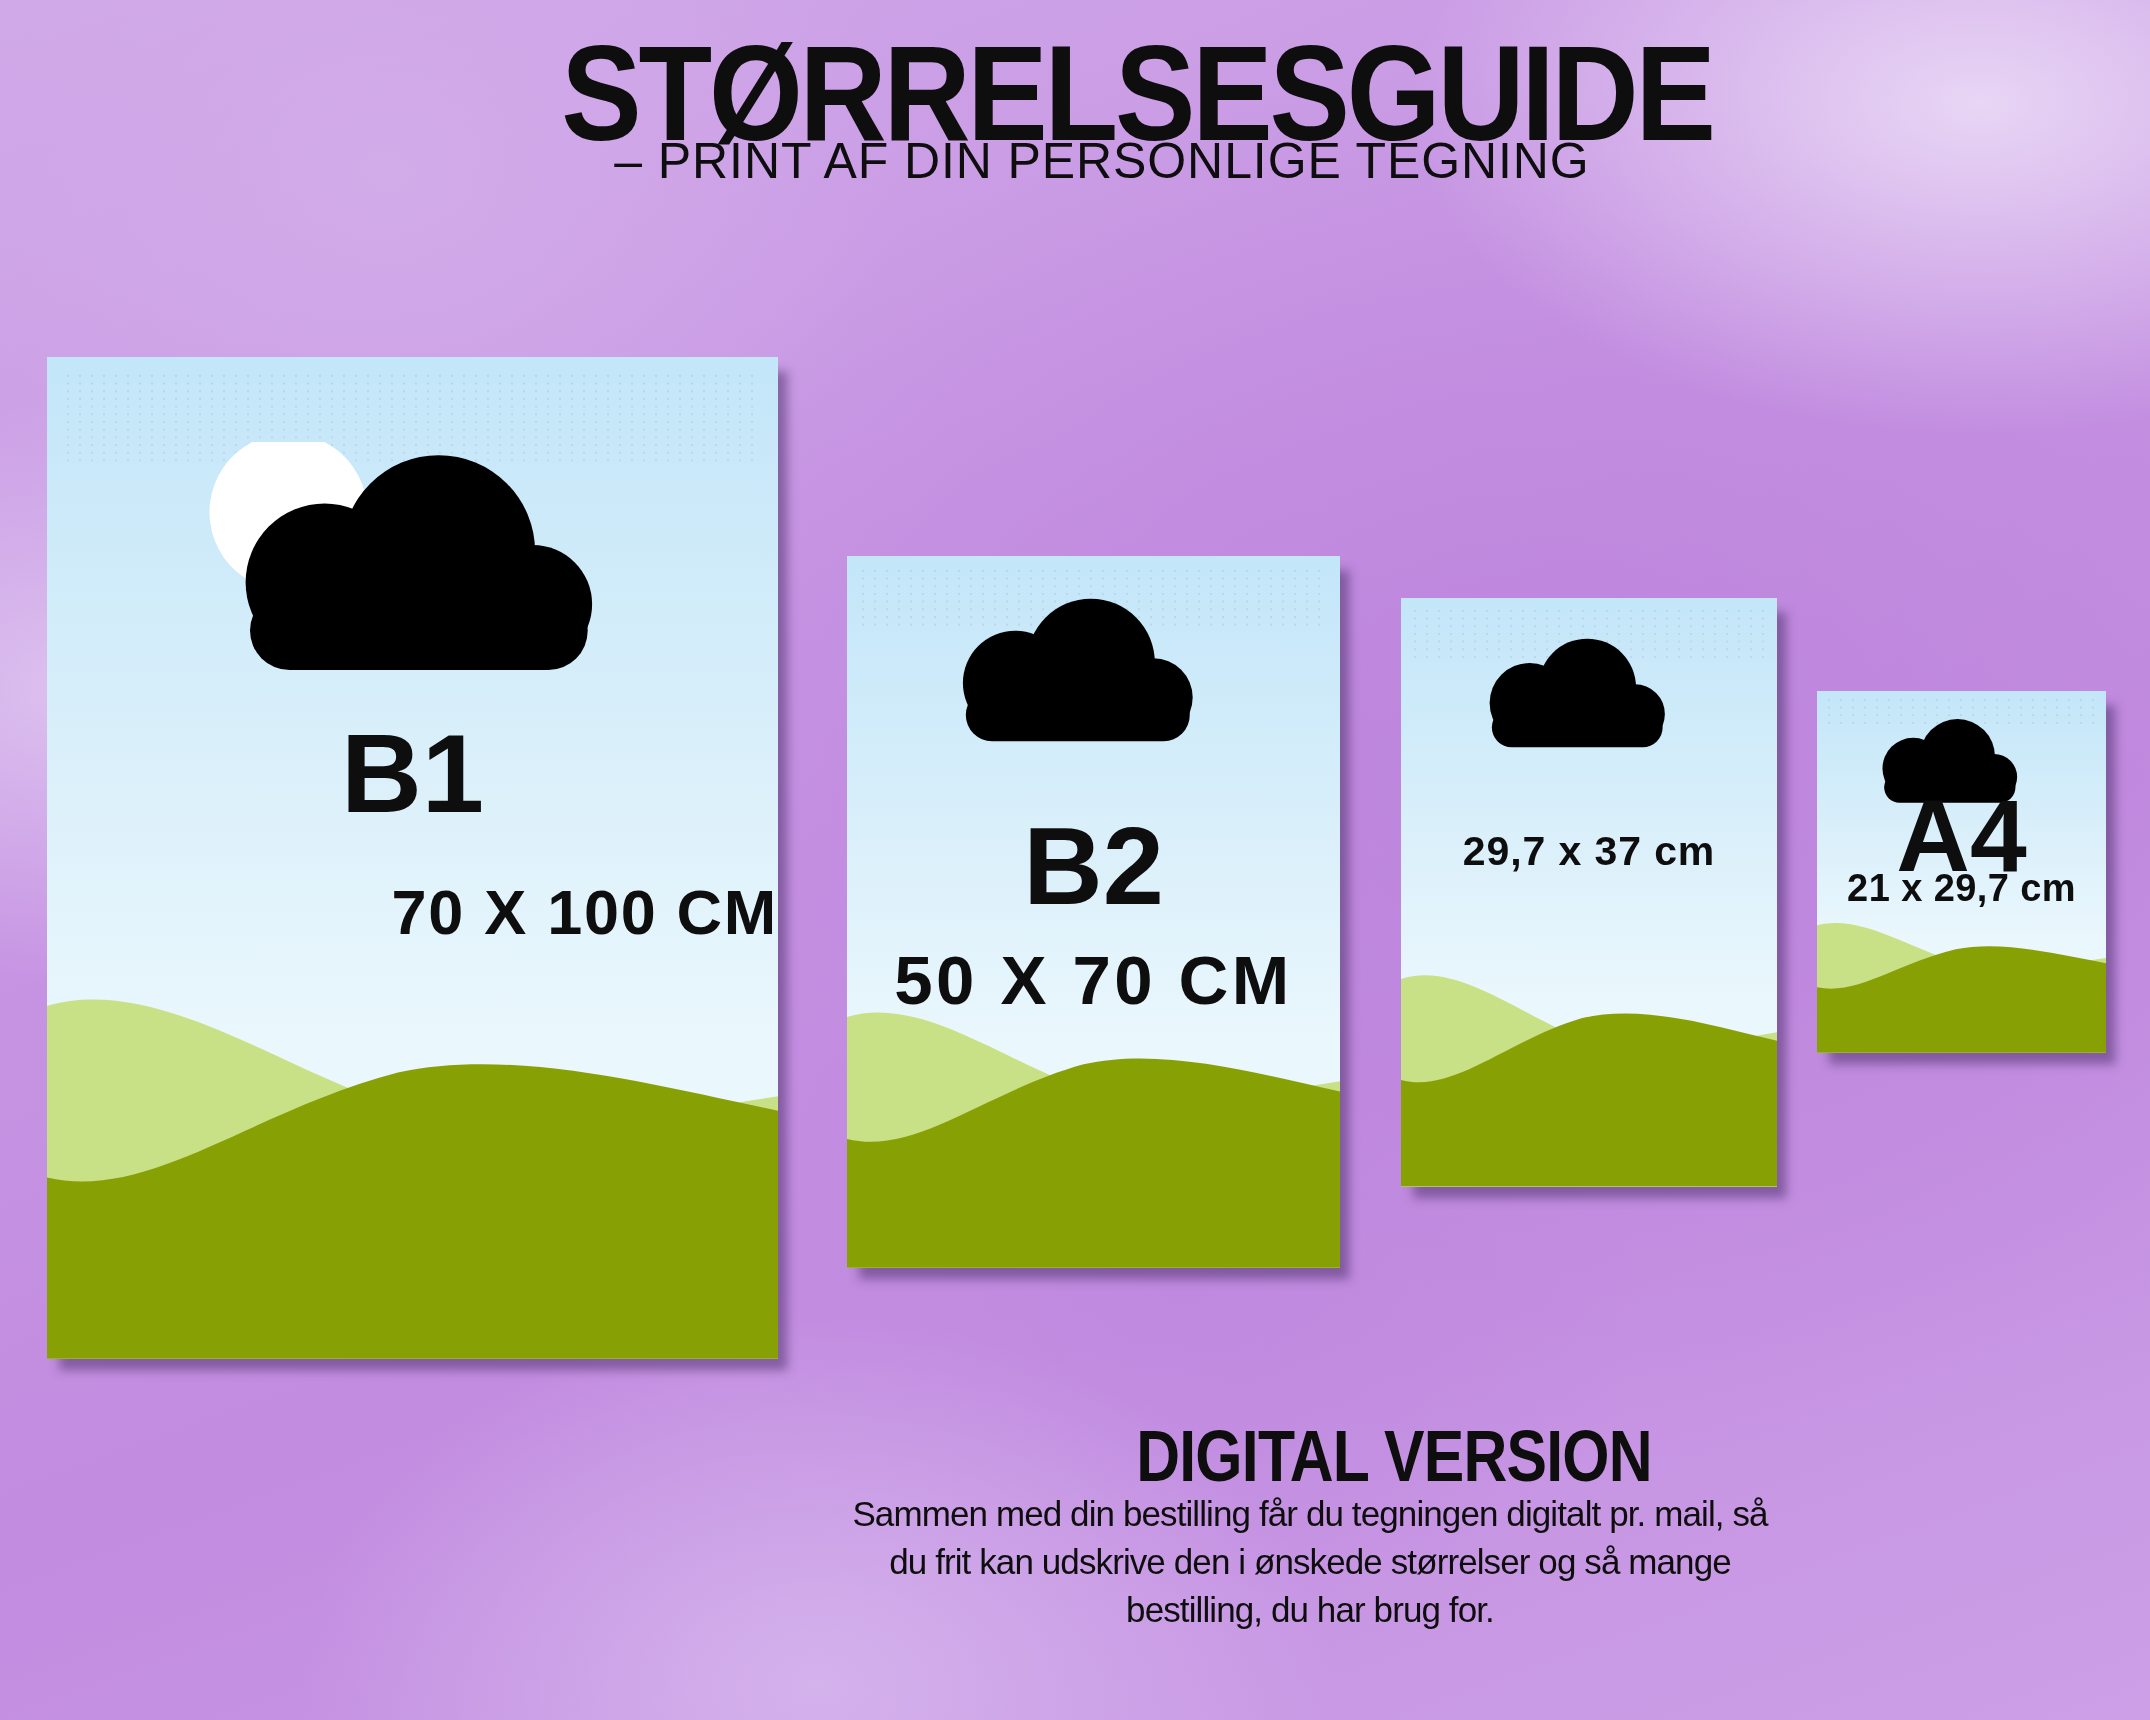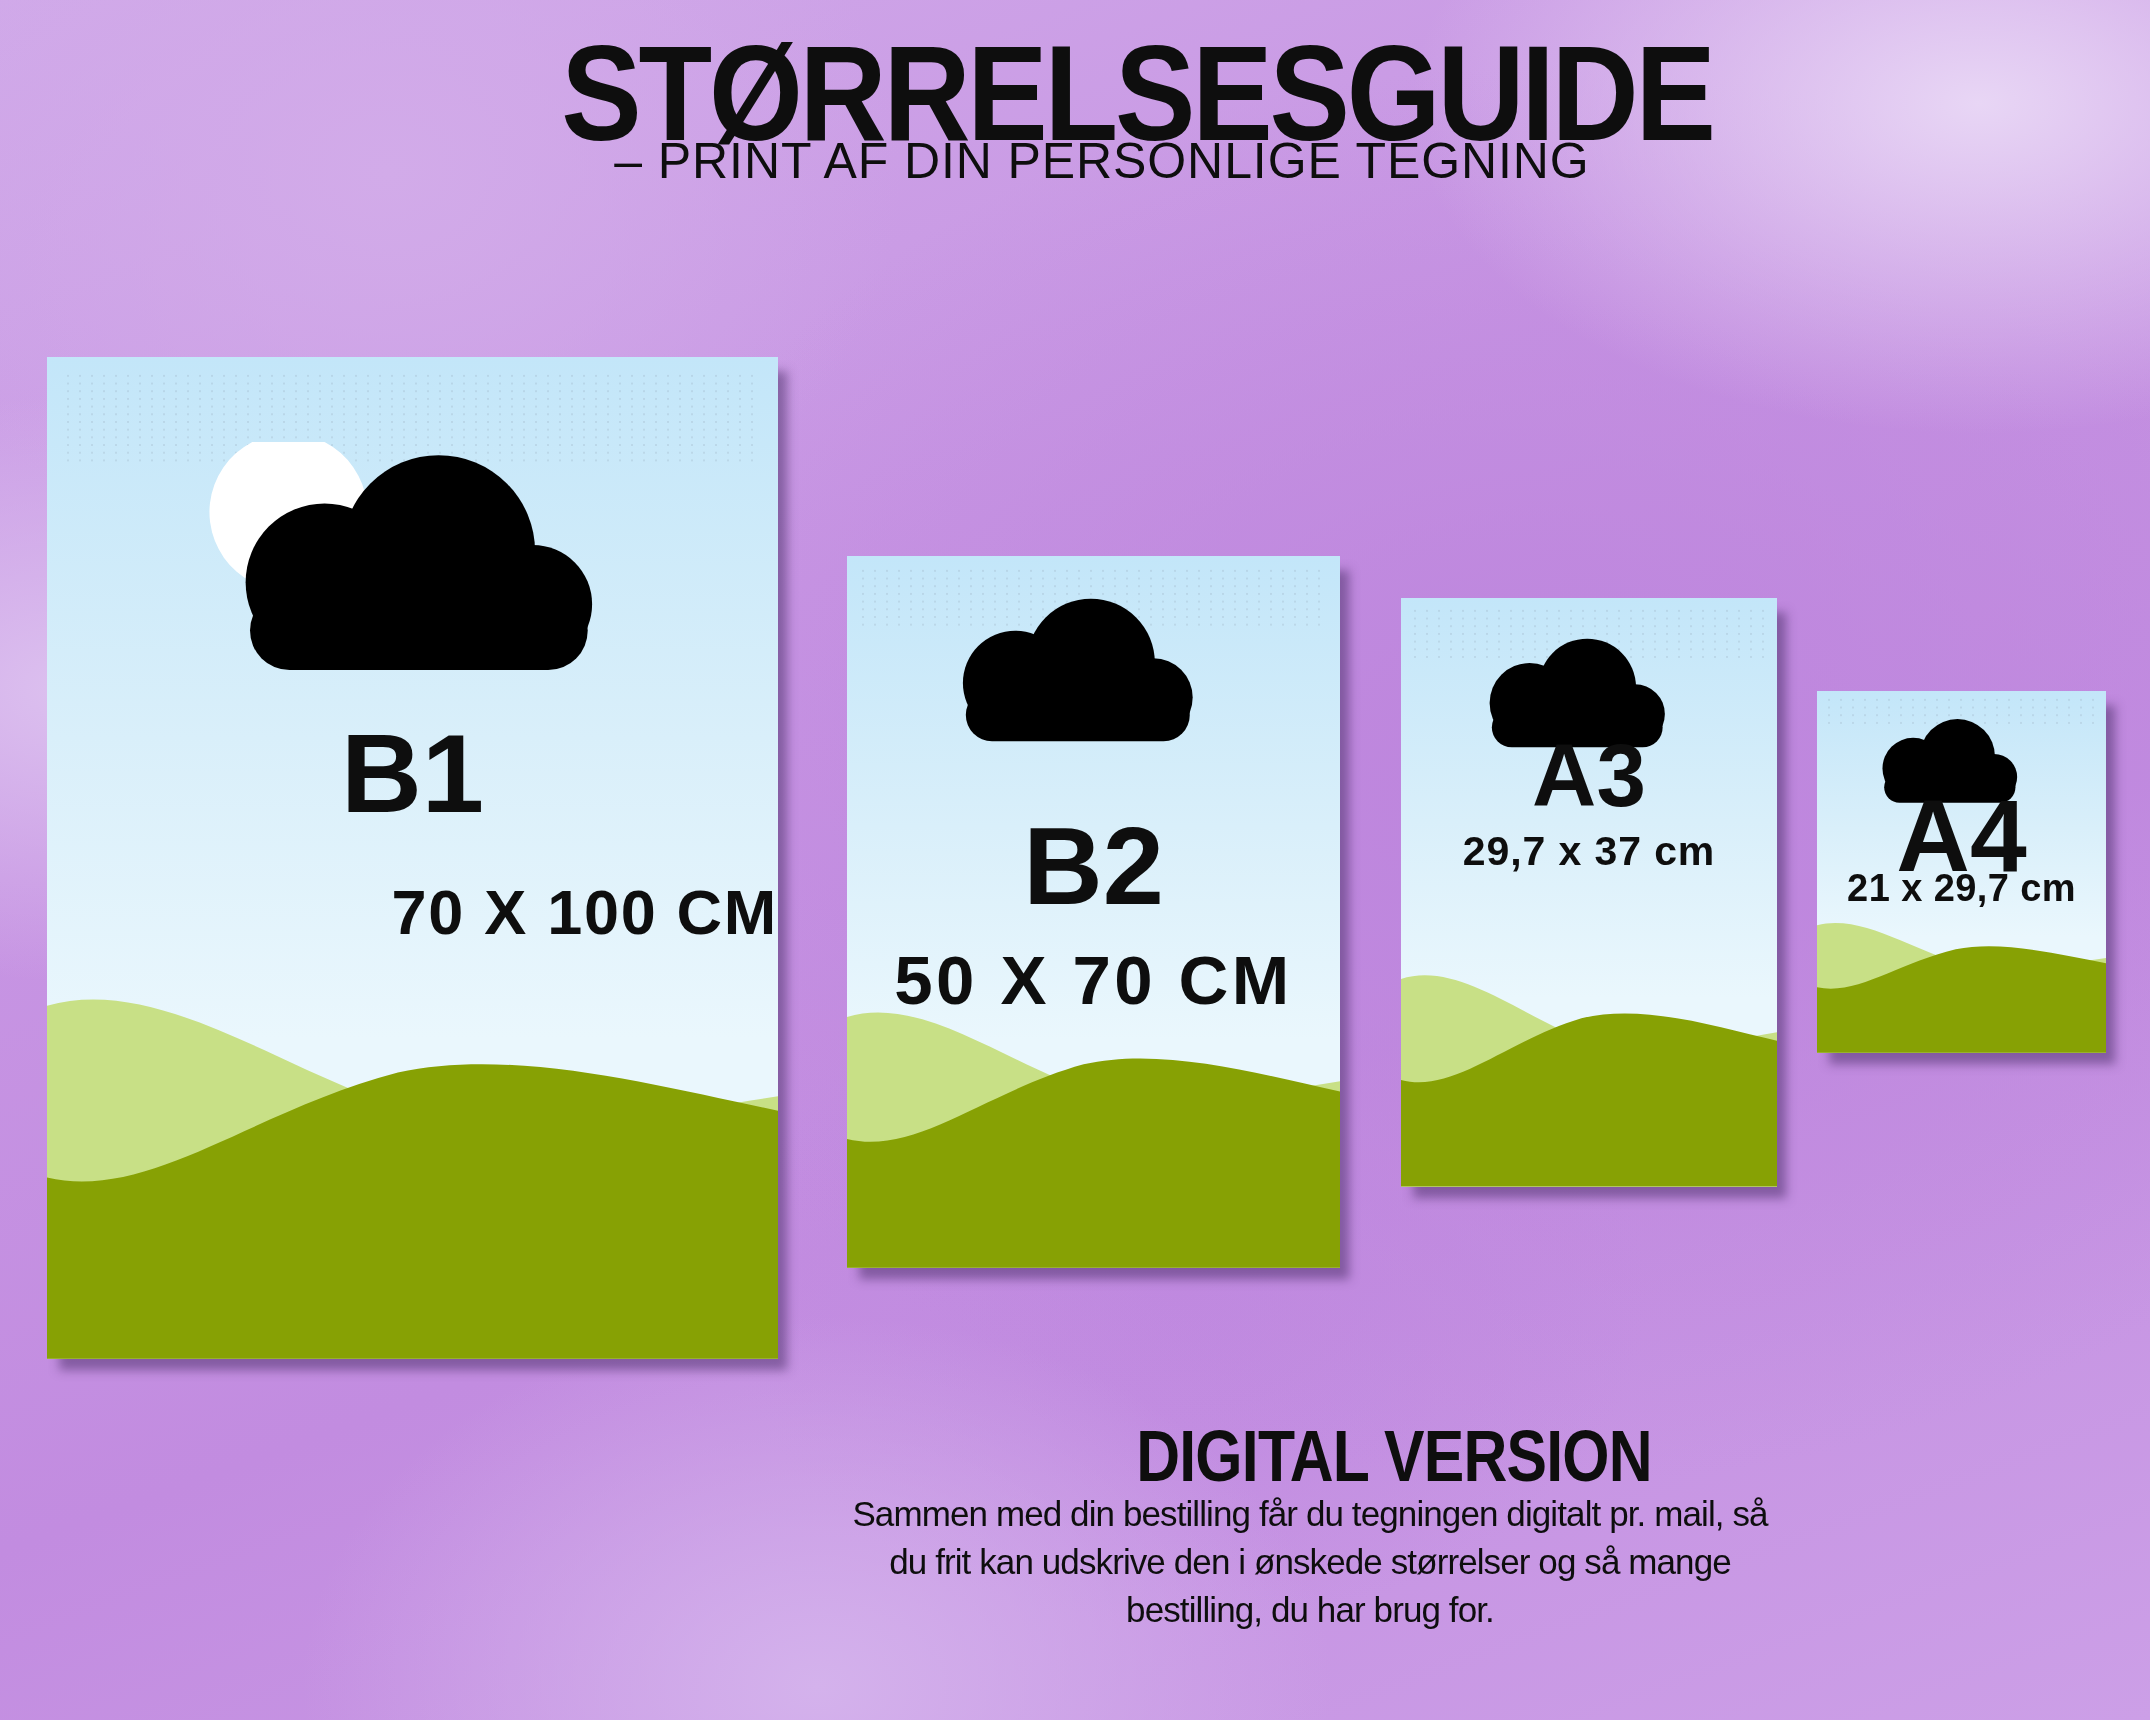--- a/index.html
+++ b/index.html
@@ -155,21 +155,20 @@
   <div class="card card-a3">
     <div class="dots"></div>
     <svg class="cloud" viewBox="0 0 200 110" aria-hidden="true">
       <g>
         <circle cx="60" cy="64" r="36"></circle>
         <circle cx="112" cy="50" r="44"></circle>
         <circle cx="155" cy="74" r="27"></circle>
         <rect x="26" y="68" width="154" height="36" rx="18"></rect>
       </g>
     </svg>
-    <div class="size-label">A3</div>
     <div class="size-dims">29,7 x 37 cm</div>
     <svg class="hills" viewBox="0 0 100 42" preserveAspectRatio="none" aria-hidden="true">
       <path class="hill-back" d="M0 5 C 16 1.5, 34 13, 52 16.5 C 70 19, 86 16, 100 14.5 L100 42 L0 42 Z"></path>
       <path class="hill-front" d="M0 23 C 14 25.5, 28 16, 48 12 C 64 9.3, 84 13.5, 100 16 L100 42 L0 42 Z"></path>
     </svg>
   </div>
 
   <div class="card card-a4">
     <div class="dots"></div>
     <svg class="cloud" viewBox="0 0 200 110" aria-hidden="true">

